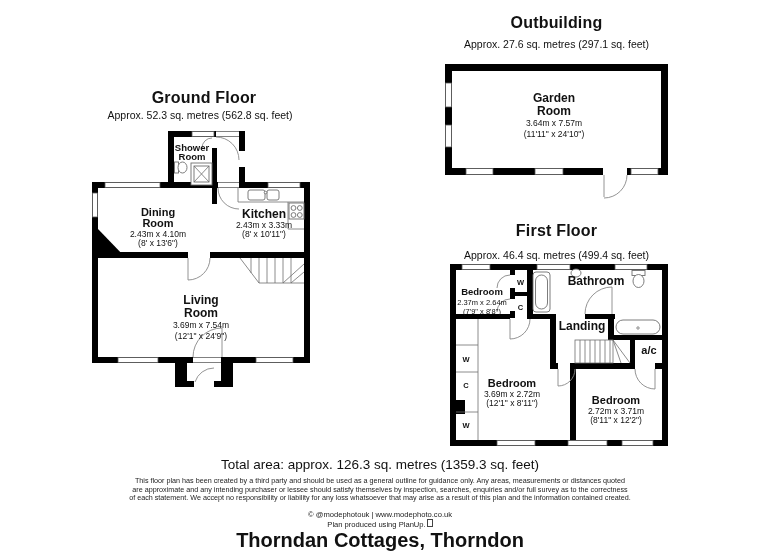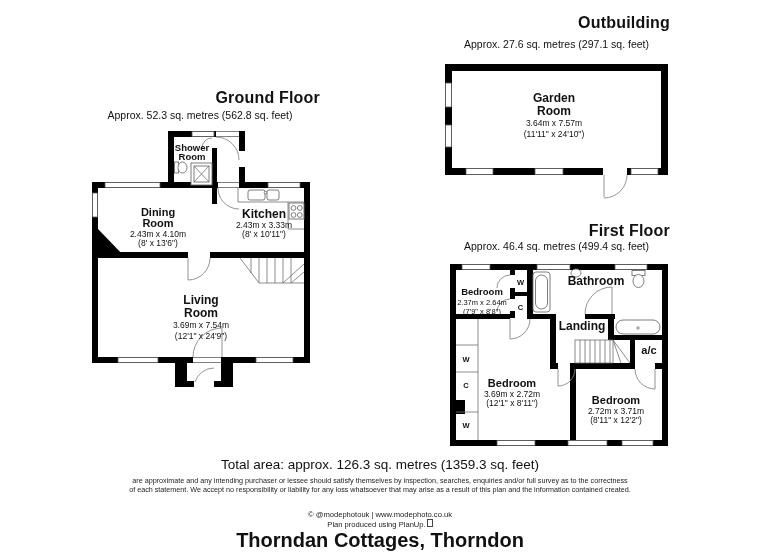--- a/index.html
+++ b/index.html
@@ -1,19 +1,19 @@
 <!DOCTYPE html>
 <html><head>
 <meta charset="utf-8">
 <style>
   html,body{margin:0;padding:0;background:#fff;}
   #canvas{position:relative;width:760px;height:552px;background:#ffffff;
           font-family:"Liberation Sans",sans-serif;color:#111;overflow:hidden;}
   .abs{position:absolute;}
-  .floor-title{font-weight:bold;font-size:16px;text-align:right;letter-spacing:.2px;}
+  .floor-title{font-weight:bold;font-size:16px;text-align:center;letter-spacing:.2px;}
   .floor-sub{font-size:10.5px;text-align:center;}
   svg{display:block;}
   .wall{fill:#000;}
   .win{fill:#fff;stroke:#555;stroke-width:0.8;}
   .open{fill:#fff;}
   .door{fill:none;stroke:#888;stroke-width:0.9;}
   .thin{fill:none;stroke:#6e6e6e;stroke-width:0.8;}
   .fix{fill:#fff;stroke:#6e6e6e;stroke-width:0.9;}
   text{fill:#111;}
   .t-room{font:bold 12px "Liberation Sans",sans-serif;text-anchor:middle;}
@@ -149,21 +149,21 @@
     </g>
     <g>
       <text class="t-room" x="111" y="40">Garden</text>
       <text class="t-room" x="111" y="53">Room</text>
       <text class="t-dims" x="111" y="64">3.64m x 7.57m</text>
       <text class="t-dims" x="111" y="75">(11'11" x 24'10")</text>
     </g>
   </svg>
 
   <div class="abs floor-title" style="left:443px;top:222px;width:227px;">First Floor</div>
-  <div class="abs floor-sub" style="left:423px;top:240px;width:267px;">Approx. 46.4 sq. metres (499.4 sq. feet)</div>
+  <div class="abs floor-sub" style="left:423px;top:249px;width:267px;">Approx. 46.4 sq. metres (499.4 sq. feet)</div>
 
   <svg class="abs" style="left:448px;top:262px;" width="222" height="186" viewBox="0 0 222 186">
     <g>
       <rect class="wall" x="2" y="2" width="218" height="6"></rect>
       <rect class="wall" x="2" y="178" width="218" height="6"></rect>
       <rect class="wall" x="2" y="2" width="6" height="182"></rect>
       <rect class="wall" x="214" y="2" width="6" height="182"></rect>
       <rect class="wall" x="8" y="52" width="54" height="5"></rect>
       <rect class="wall" x="82" y="52" width="25" height="5"></rect>
       <rect class="wall" x="137" y="52" width="30" height="5"></rect>
@@ -246,20 +246,21 @@
       <text class="t-dims" x="64" y="144">(12'1" x 8'11")</text>
       <text class="t-room-m" x="168" y="142">Bedroom</text>
       <text class="t-dims" x="168" y="152">2.72m x 3.71m</text>
       <text class="t-dims" x="168" y="161">(8'11" x 12'2")</text>
     </g>
   </svg>
 
   <div class="abs total-area" style="left:0;top:457px;">Total area: approx. 126.3 sq. metres (1359.3 sq. feet)</div>
 
   <div class="abs disclaimer" style="left:0;top:477px;">
+    <div>This floor plan has been created by a third party and should be used as a general outline for guidance only. Any areas, measurements or distances quoted</div>
     <div>are approximate and any intending purchaser or lessee should satisfy themselves by inspection, searches, enquiries and/or full survey as to the correctness</div>
     <div>of each statement. We accept no responsibility or liability for any loss whatsoever that may arise as a result of this plan and the information contained created.</div>
   </div>
 
   <div class="abs credit" style="left:0;top:510px;">
     <span>© @modephotouk | www.modephoto.co.uk</span>
   </div>
   <div class="abs credit" style="left:0;top:519px;">
     <span>Plan produced using PlanUp.</span><span class="glyph-box"></span>
   </div>

